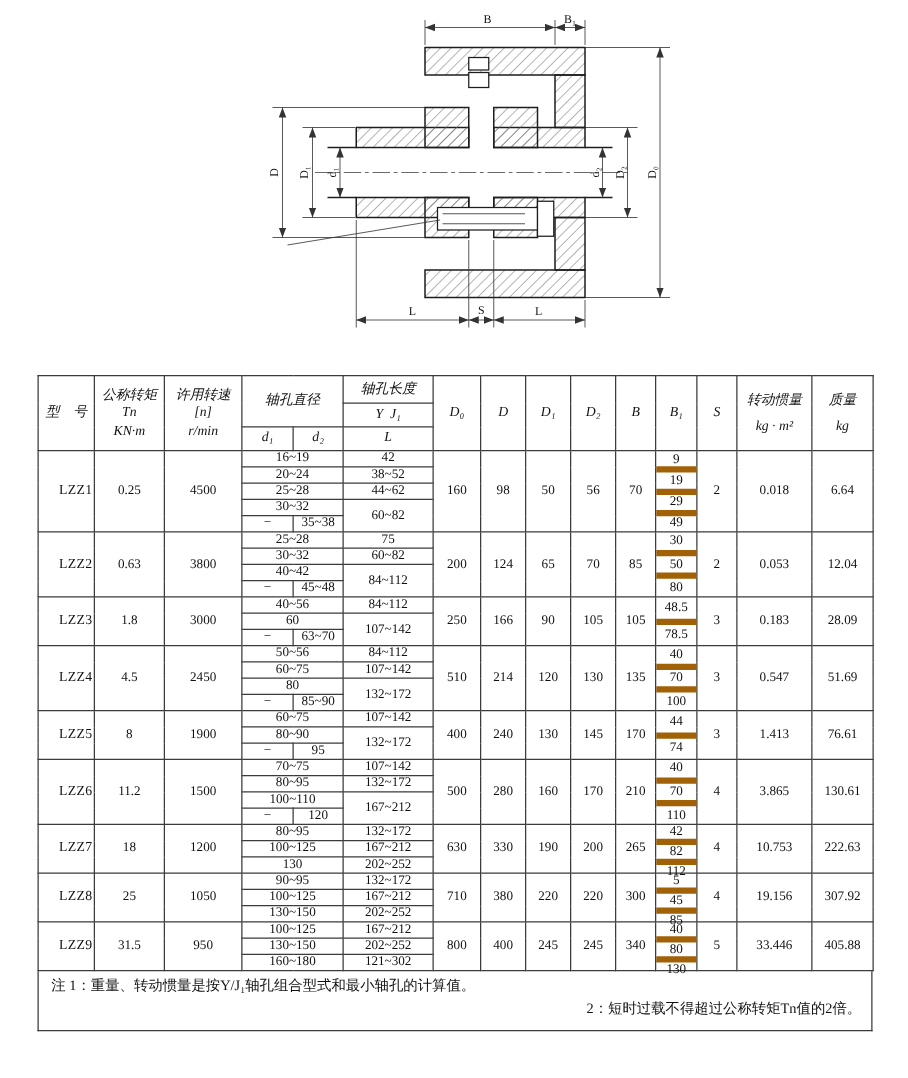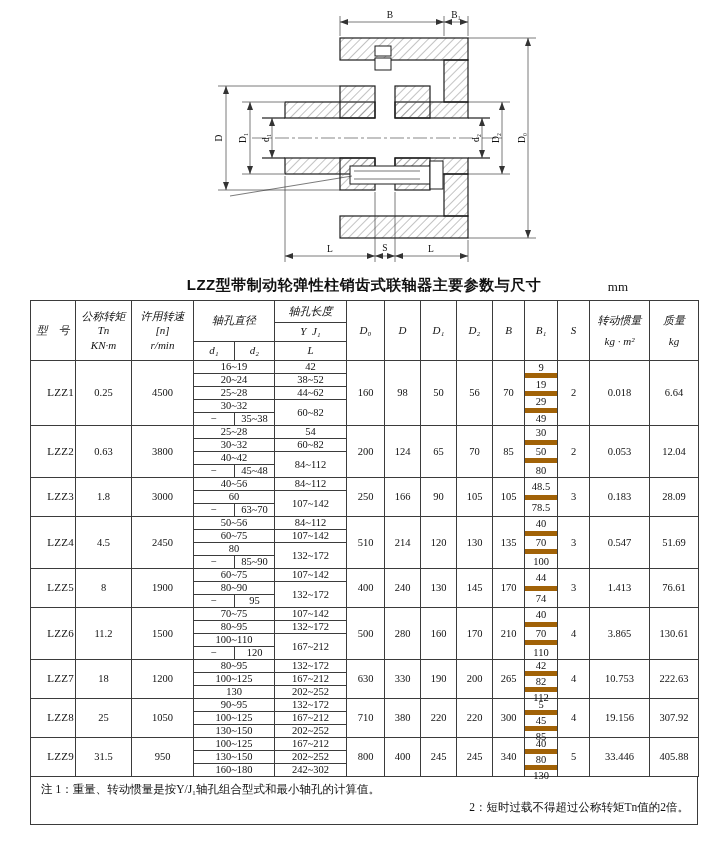--- a/index.html
+++ b/index.html
@@ -117,24 +117,20 @@
       <text x="222" y="138" transform="rotate(-90 222 138)">D</text>
       <text x="479" y="138" transform="rotate(-90 479 138)">d₂</text>
       <text x="499" y="138" transform="rotate(-90 499 138)">D₂</text>
       <text x="525" y="138" transform="rotate(-90 525 138)">D₀</text>
       <text x="330" y="252">L</text>
       <text x="385" y="251">S</text>
       <text x="431" y="252">L</text>
     </g>
   </svg>
 
-  <div class="titlebar">
-    <span class="title">LZZ型带制动轮弹性柱销齿式联轴器主要参数与尺寸</span>
-    <span class="unit">mm</span>
-  </div>
 
   <div class="tablewrap">
     <table>
       <colgroup>
         <col style="width:45px">
           <col style="width:56px">
           <col style="width:62px">
         <col style="width:41px">
           <col style="width:40px">
           <col style="width:72px">
@@ -228,21 +224,21 @@
           </tr>
           <tr>
             <td>−</td>
             <td>35~38</td>
           </tr>
           <tr>
             <td rowspan="4" class="model">LZZ2</td>
             <td rowspan="4">0.63</td>
             <td rowspan="4">3800</td>
             <td colspan="2">25~28</td>
-            <td>54</td>
+            <td>75</td>
             <td rowspan="4">200</td>
             <td rowspan="4">124</td>
             <td rowspan="4">65</td>
             <td rowspan="4">70</td>
             <td rowspan="4">85</td>
             <td rowspan="4" class="b1">
               <div class="b1stack">
                 <div class="b1item">30</div>
                 <div class="b1item">50</div>
                 <div class="b1item">80</div>
@@ -471,21 +467,21 @@
             <td rowspan="3">5</td>
             <td rowspan="3">33.446</td>
             <td rowspan="3">405.88</td>
           </tr>
           <tr>
             <td colspan="2">130~150</td>
             <td>202~252</td>
           </tr>
           <tr>
             <td colspan="2">160~180</td>
-            <td>242~302</td>
+            <td>121~302</td>
           </tr>
         </tbody>
     </table>
     <div class="notes">
       <div>注 1：重量、转动惯量是按Y/J₁轴孔组合型式和最小轴孔的计算值。</div>
       <div class="l2">2：短时过载不得超过公称转矩Tn值的2倍。</div>
     </div>
   </div>
 
 </div>

